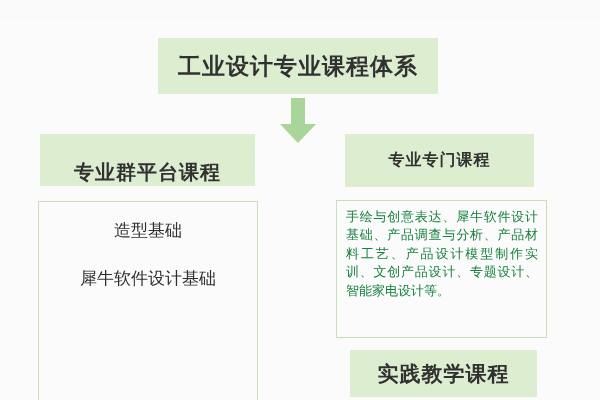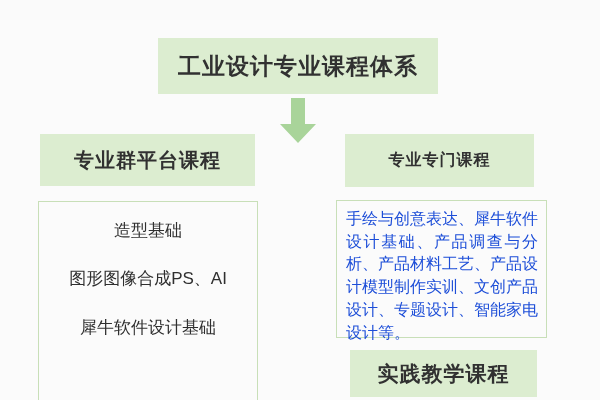--- a/index.html
+++ b/index.html
@@ -61,20 +61,21 @@
     height: 46px;
   }
 
   
   #left-header {
     left: 40px;
     top: 114px;
     width: 215px;
     height: 52px;
     font-size: 20px;
+    align-items: flex-end;
   }
 
   #left-body {
     left: 38px;
     top: 181px;
     width: 220px;
     height: 230px;
     padding: 18px 6px 0 6px;
     display: flex;
     flex-direction: column;
@@ -101,22 +102,22 @@
 
   #right-body {
     left: 336px;
     top: 180px;
     width: 211px;
     height: 138px;
     padding: 7px 8px 4px 9px;
   }
 
   #right-body .body-text {
-    color: #1d4ed8;
-    font-size: 16px;
+    color: #15803d;
+    font-size: 13px;
     line-height: 1.42;
     text-align: justify;
     letter-spacing: 0px;
     font-family: Liberation Serif, serif;
   }
 
   #practice-header {
     left: 350px;
     top: 330px;
     width: 187px;
@@ -145,21 +146,20 @@
       <polygon points="13,0 27,0 27,26 38,26 20,45 2,26 13,26" fill="#a9d49a"></polygon>
     </svg>
   </div>
 
   <div class="greenbox" id="left-header">
     <span>专业群平台课程</span>
   </div>
 
   <div class="outlinebox" id="left-body">
     <div class="course-item">造型基础</div>
-    <div class="course-item">图形图像合成PS、AI</div>
     <div class="course-item">犀牛软件设计基础</div>
   </div>
 
   <div class="greenbox" id="right-header">
     <span>专业专门课程</span>
   </div>
 
   <div class="outlinebox" id="right-body">
     <div class="body-text">手绘与创意表达、犀牛软件设计基础、产品调查与分析、产品材料工艺、产品设计模型制作实训、文创产品设计、专题设计、智能家电设计等。</div>
   </div>

